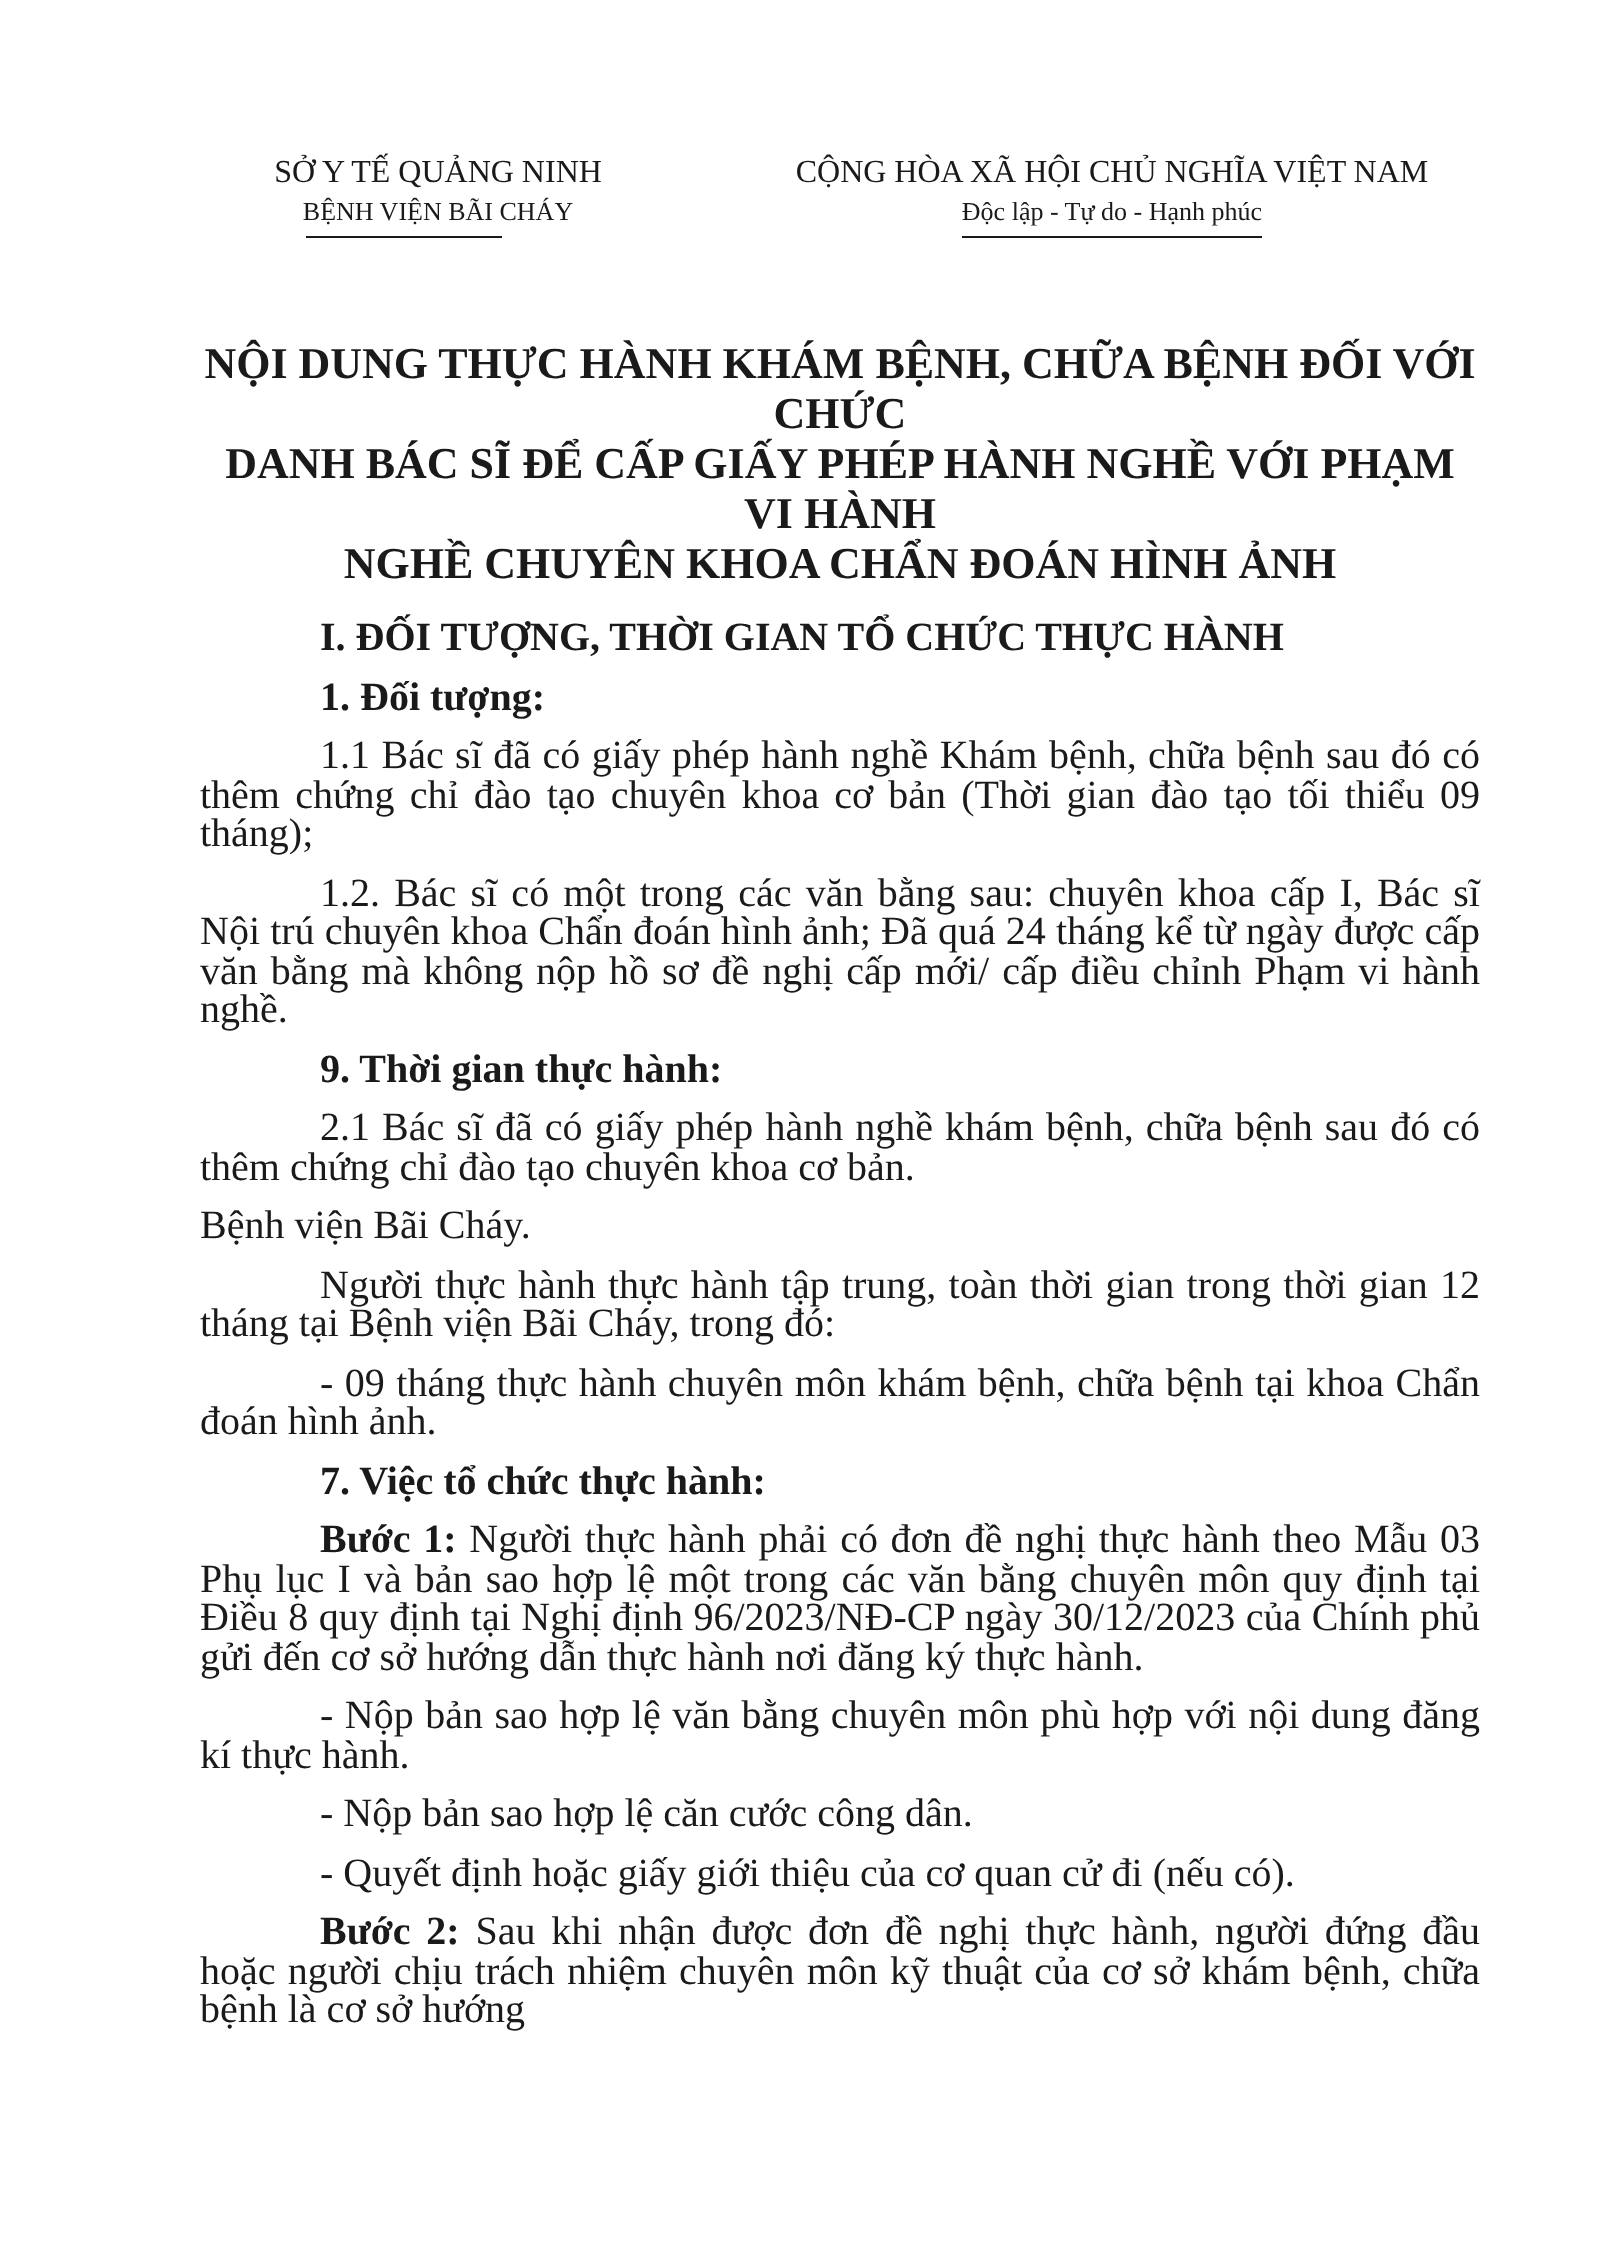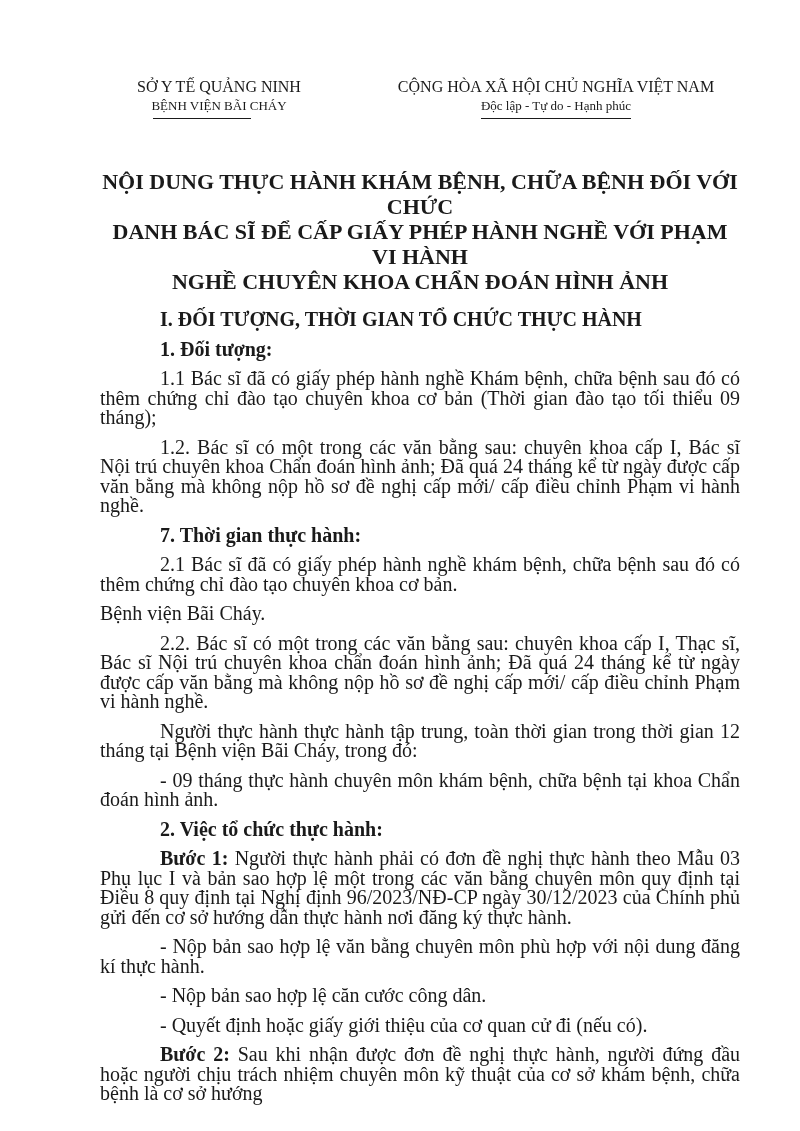--- a/index.html
+++ b/index.html
@@ -90,27 +90,26 @@
     <span class="title-line">NỘI DUNG THỰC HÀNH KHÁM BỆNH, CHỮA BỆNH ĐỐI VỚI CHỨC</span>
     <span class="title-line">DANH BÁC SĨ ĐỂ CẤP GIẤY PHÉP HÀNH NGHỀ VỚI PHẠM VI HÀNH</span>
     <span class="title-line">NGHỀ CHUYÊN KHOA CHẨN ĐOÁN HÌNH ẢNH</span>
   </div>
 
   <div class="doc">
       <p class="heading">I. ĐỐI TƯỢNG, THỜI GIAN TỔ CHỨC THỰC HÀNH</p>
       <p class="heading">1. Đối tượng:</p>
       <p class="body">1.1 Bác sĩ đã có giấy phép hành nghề Khám bệnh, chữa bệnh sau đó có thêm chứng chỉ đào tạo chuyên khoa cơ bản (Thời gian đào tạo tối thiểu 09 tháng);</p>
       <p class="body">1.2. Bác sĩ có một trong các văn bằng sau: chuyên khoa cấp I, Bác sĩ Nội trú chuyên khoa Chẩn đoán hình ảnh; Đã quá 24 tháng kể từ ngày được cấp văn bằng mà không nộp hồ sơ đề nghị cấp mới/ cấp điều chỉnh Phạm vi hành nghề.</p>
-      <p class="heading">7. Thời gian thực hành:</p>
+      <p class="heading">9. Thời gian thực hành:</p>
       <p class="body">2.1 Bác sĩ đã có giấy phép hành nghề khám bệnh, chữa bệnh sau đó có thêm chứng chỉ đào tạo chuyên khoa cơ bản.</p>
       <p class="body no-indent">Bệnh viện Bãi Cháy.</p>
-      <p class="body">2.2. Bác sĩ có một trong các văn bằng sau: chuyên khoa cấp I, Thạc sĩ, Bác sĩ Nội trú chuyên khoa chẩn đoán hình ảnh; Đã quá 24 tháng kể từ ngày được cấp văn bằng mà không nộp hồ sơ đề nghị cấp mới/ cấp điều chỉnh Phạm vi hành nghề.</p>
       <p class="body">Người thực hành thực hành tập trung, toàn thời gian trong thời gian 12 tháng tại Bệnh viện Bãi Cháy, trong đó:</p>
       <p class="body">- 09 tháng thực hành chuyên môn khám bệnh, chữa bệnh tại khoa Chẩn đoán hình ảnh.</p>
-      <p class="heading">2. Việc tổ chức thực hành:</p>
+      <p class="heading">7. Việc tổ chức thực hành:</p>
       <p class="body"><b>Bước 1:</b> Người thực hành phải có đơn đề nghị thực hành theo Mẫu 03 Phụ lục I và bản sao hợp lệ một trong các văn bằng chuyên môn quy định tại Điều 8 quy định tại Nghị định 96/2023/NĐ-CP ngày 30/12/2023 của Chính phủ gửi đến cơ sở hướng dẫn thực hành nơi đăng ký thực hành.</p>
       <p class="body">- Nộp bản sao hợp lệ văn bằng chuyên môn phù hợp với nội dung đăng kí thực hành.</p>
       <p class="body">- Nộp bản sao hợp lệ căn cước công dân.</p>
       <p class="body">- Quyết định hoặc giấy giới thiệu của cơ quan cử đi (nếu có).</p>
       <p class="body"><b>Bước 2:</b> Sau khi nhận được đơn đề nghị thực hành, người đứng đầu hoặc người chịu trách nhiệm chuyên môn kỹ thuật của cơ sở khám bệnh, chữa bệnh là cơ sở hướng</p>
     </div>
 
 </div>
 
 </body></html>

